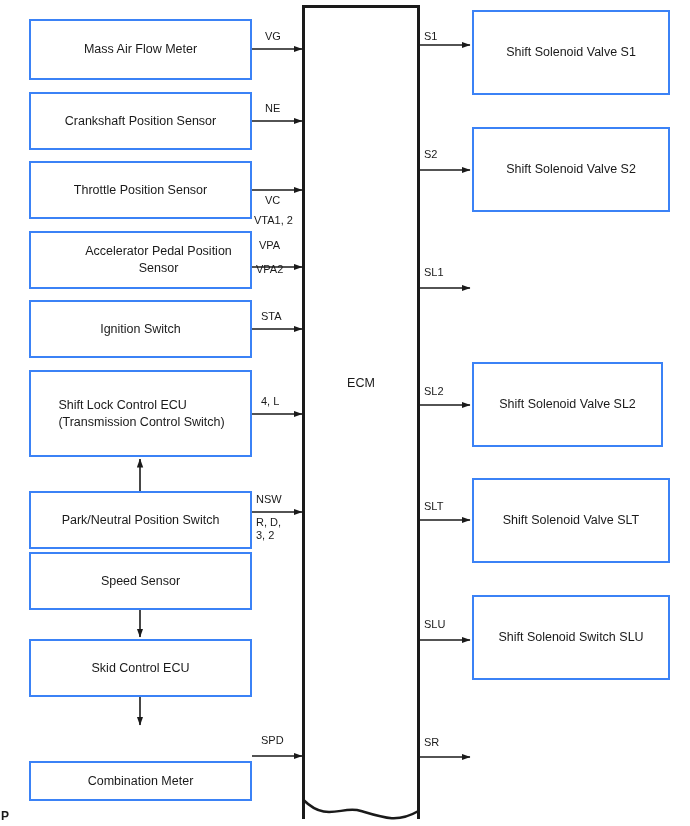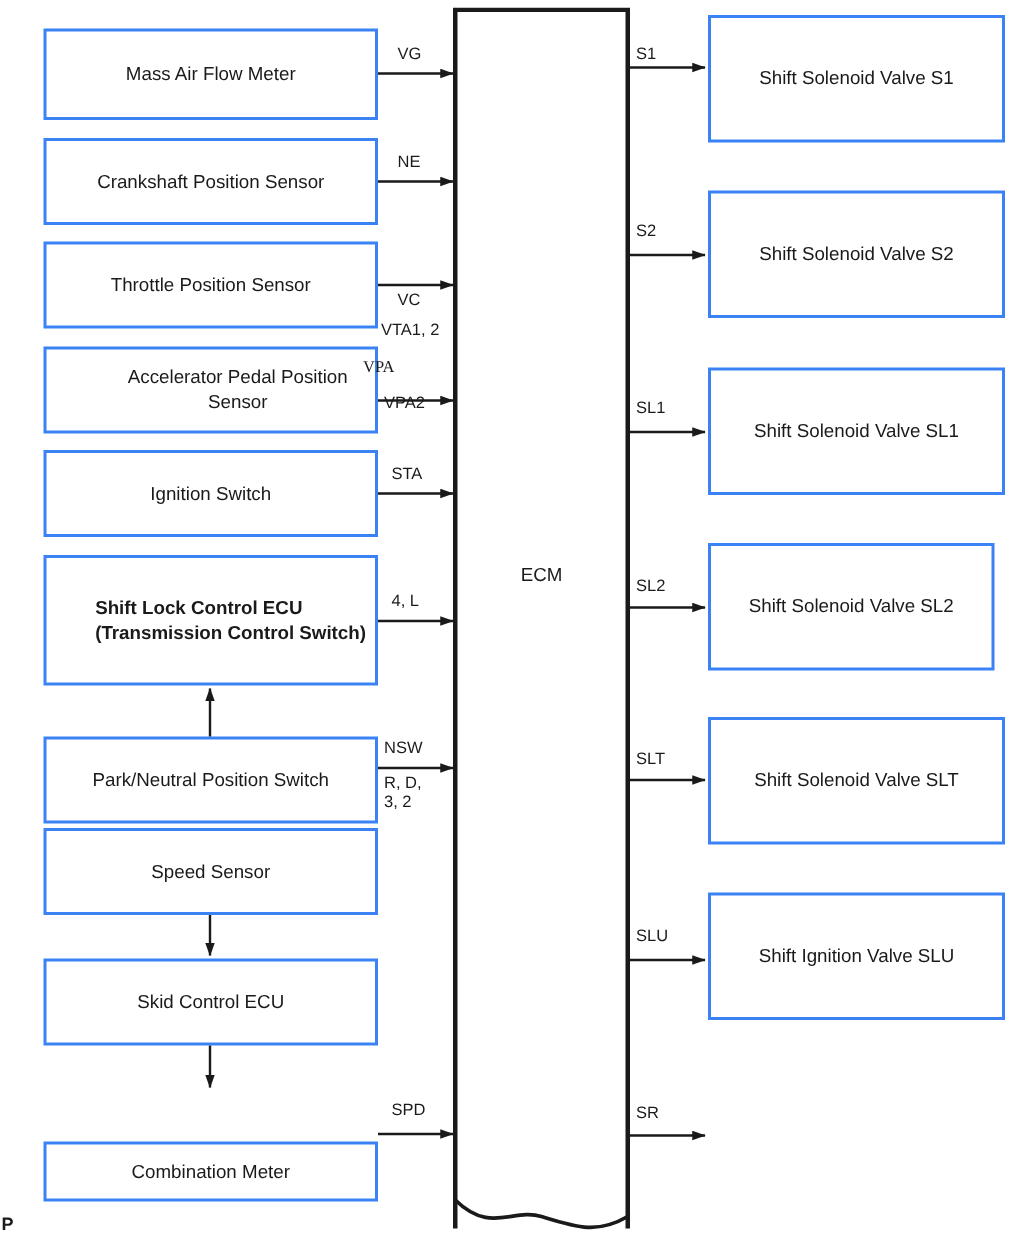--- a/index.html
+++ b/index.html
@@ -93,21 +93,21 @@
   </div>
 
   <div class="box" style="left:29px; top:231px; width:223px; height:58px;padding-left:42px;">
     <span class="label-lines">Accelerator Pedal Position Sensor</span>
   </div>
 
   <div class="box" style="left:29px; top:300px; width:223px; height:58px;">
     <span class="label-lines">Ignition Switch</span>
   </div>
 
-  <div class="box" style="left:29px; top:370px; width:223px; height:87px; justify-content:flex-end; padding-left:8px; text-align:left;font-weight:bold;">
+  <div class="box" style="left:29px; top:370px; width:223px; height:87px; justify-content:center; padding-left:8px; text-align:left;">
     <span class="label-lines">Shift Lock Control ECU
 (Transmission Control Switch)</span>
   </div>
 
   <div class="box" style="left:29px; top:491px; width:223px; height:58px;">
     <span class="label-lines">Park/Neutral Position Switch</span>
   </div>
 
   <div class="box" style="left:29px; top:552px; width:223px; height:58px;">
     <span class="label-lines">Speed Sensor</span>
@@ -128,34 +128,31 @@
   <div class="ecm-label">ECM</div>
 
   <div class="box" style="left:472px; top:10px; width:198px; height:85px;">
     <span class="label-lines">Shift Solenoid Valve S1</span>
   </div>
 
   <div class="box" style="left:472px; top:127px; width:198px; height:85px;">
     <span class="label-lines">Shift Solenoid Valve S2</span>
   </div>
 
-  <div class="box" style="left:472px; top:245px; width:198px; height:85px;">
-    <span class="label-lines">Shift Solenoid Valve SL1</span>
-  </div>
 
   <div class="box" style="left:472px; top:362px; width:191px; height:85px;">
     <span class="label-lines">Shift Solenoid Valve SL2</span>
   </div>
 
   <div class="box" style="left:472px; top:478px; width:198px; height:85px;">
     <span class="label-lines">Shift Solenoid Valve SLT</span>
   </div>
 
   <div class="box" style="left:472px; top:595px; width:198px; height:85px;">
-    <span class="label-lines">Shift Ignition Valve SLU</span>
+    <span class="label-lines">Shift Solenoid Switch SLU</span>
   </div>
 
 
   <svg class="arrow-svg" viewBox="0 0 690 826">
     <defs>
       <marker id="ah" markerWidth="9" markerHeight="9" refX="8.5" refY="3.2" orient="auto" markerUnits="userSpaceOnUse">
         <path d="M0,0 L9,3.2 L0,6.4 z" fill="#1a1a1a"></path>
       </marker>
       <marker id="ahu" markerWidth="9" markerHeight="9" refX="8.5" refY="3.2" orient="auto" markerUnits="userSpaceOnUse">
         <path d="M0,0 L9,3.2 L0,6.4 z" fill="#1a1a1a"></path>
@@ -181,21 +178,21 @@
     <line x1="420" y1="405" x2="470" y2="405" stroke="#1a1a1a" stroke-width="1.6" marker-end="url(#ah)"></line>
     <line x1="420" y1="520" x2="470" y2="520" stroke="#1a1a1a" stroke-width="1.6" marker-end="url(#ah)"></line>
     <line x1="420" y1="640" x2="470" y2="640" stroke="#1a1a1a" stroke-width="1.6" marker-end="url(#ah)"></line>
     <line x1="420" y1="757" x2="470" y2="757" stroke="#1a1a1a" stroke-width="1.6" marker-end="url(#ah)"></line>
   </svg>
 
   <div class="sig-label" style="left:265px; top:30px;">VG</div>
   <div class="sig-label" style="left:265px; top:102px;">NE</div>
   <div class="sig-label" style="left:254px; top:170px;margin-top:44px;">VTA1, 2</div>
   <div class="sig-label" style="left:265px; top:194px;">VC</div>
-  <div class="sig-label" style="left:242px; top:239px;font-family:Liberation Serif, serif;">VPA</div>
+  <div class="sig-label" style="left:259px; top:239px;">VPA</div>
   <div class="sig-label" style="left:256px; top:263px;">VPA2</div>
   <div class="sig-label" style="left:261px; top:310px;">STA</div>
   <div class="sig-label" style="left:261px; top:395px;">4, L</div>
   <div class="sig-label" style="left:256px; top:493px;">NSW</div>
   <div class="sig-label" style="left:256px; top:516px;">R, D,
 3, 2</div>
   <div class="sig-label" style="left:261px; top:734px;">SPD</div>
 
   <div class="sig-label" style="left:424px; top:30px;">S1</div>
   <div class="sig-label" style="left:424px; top:148px;">S2</div>

